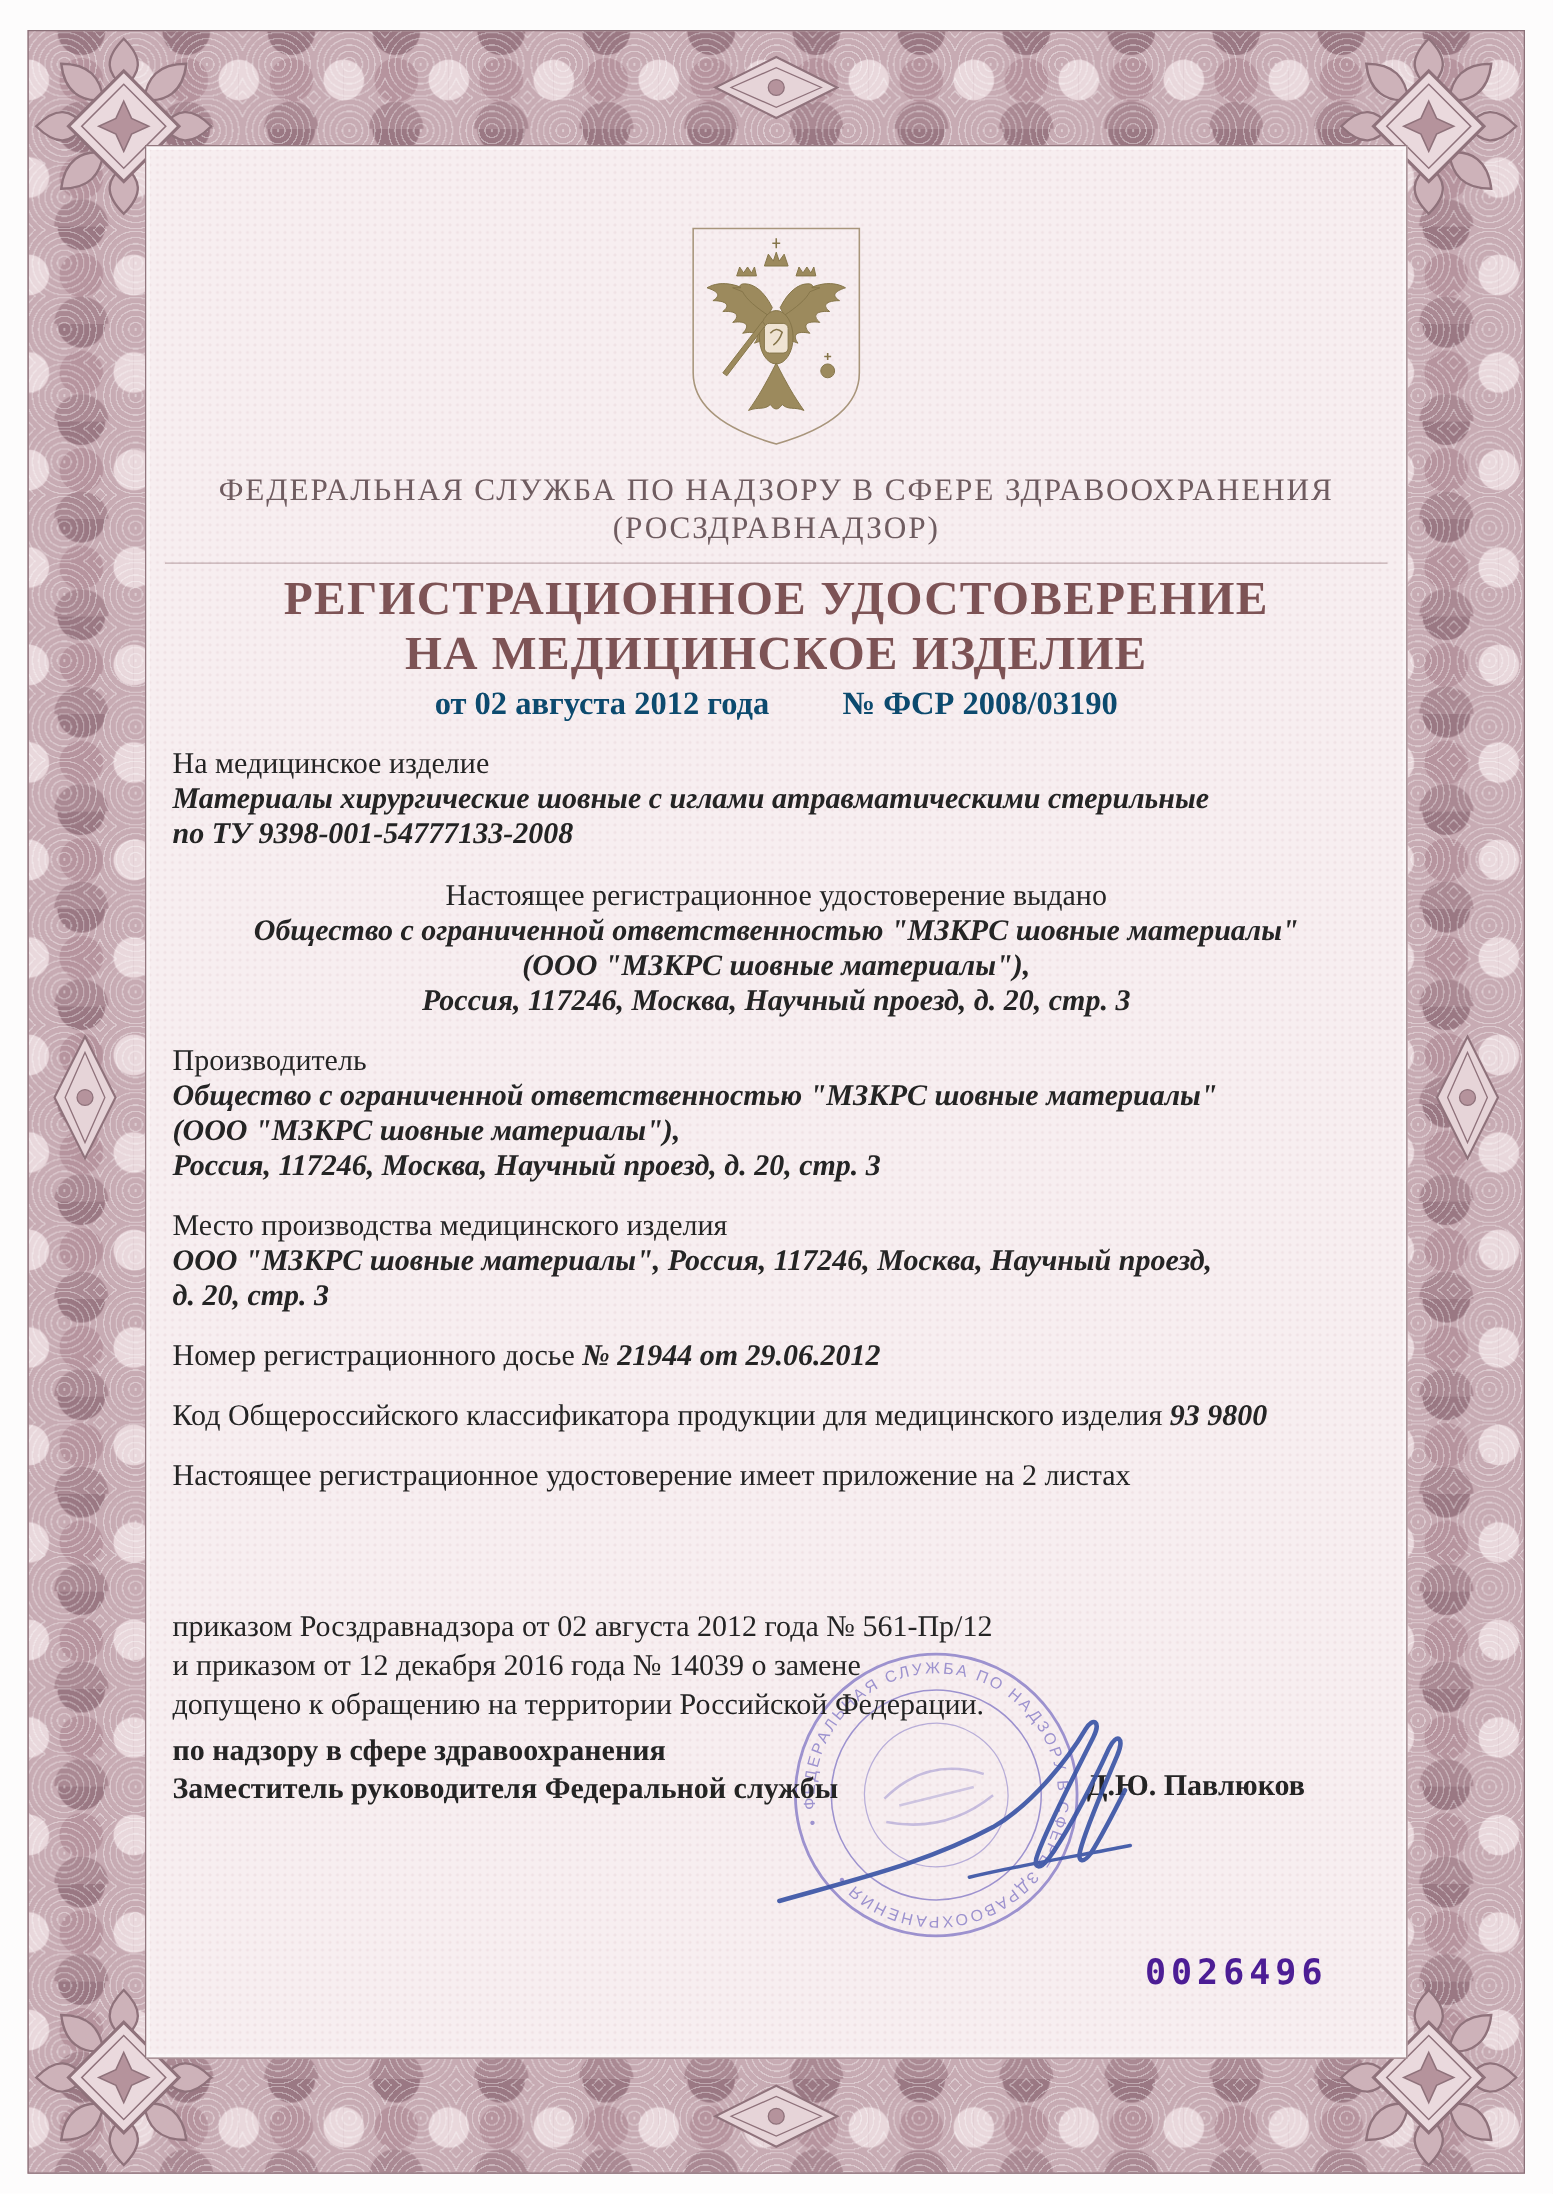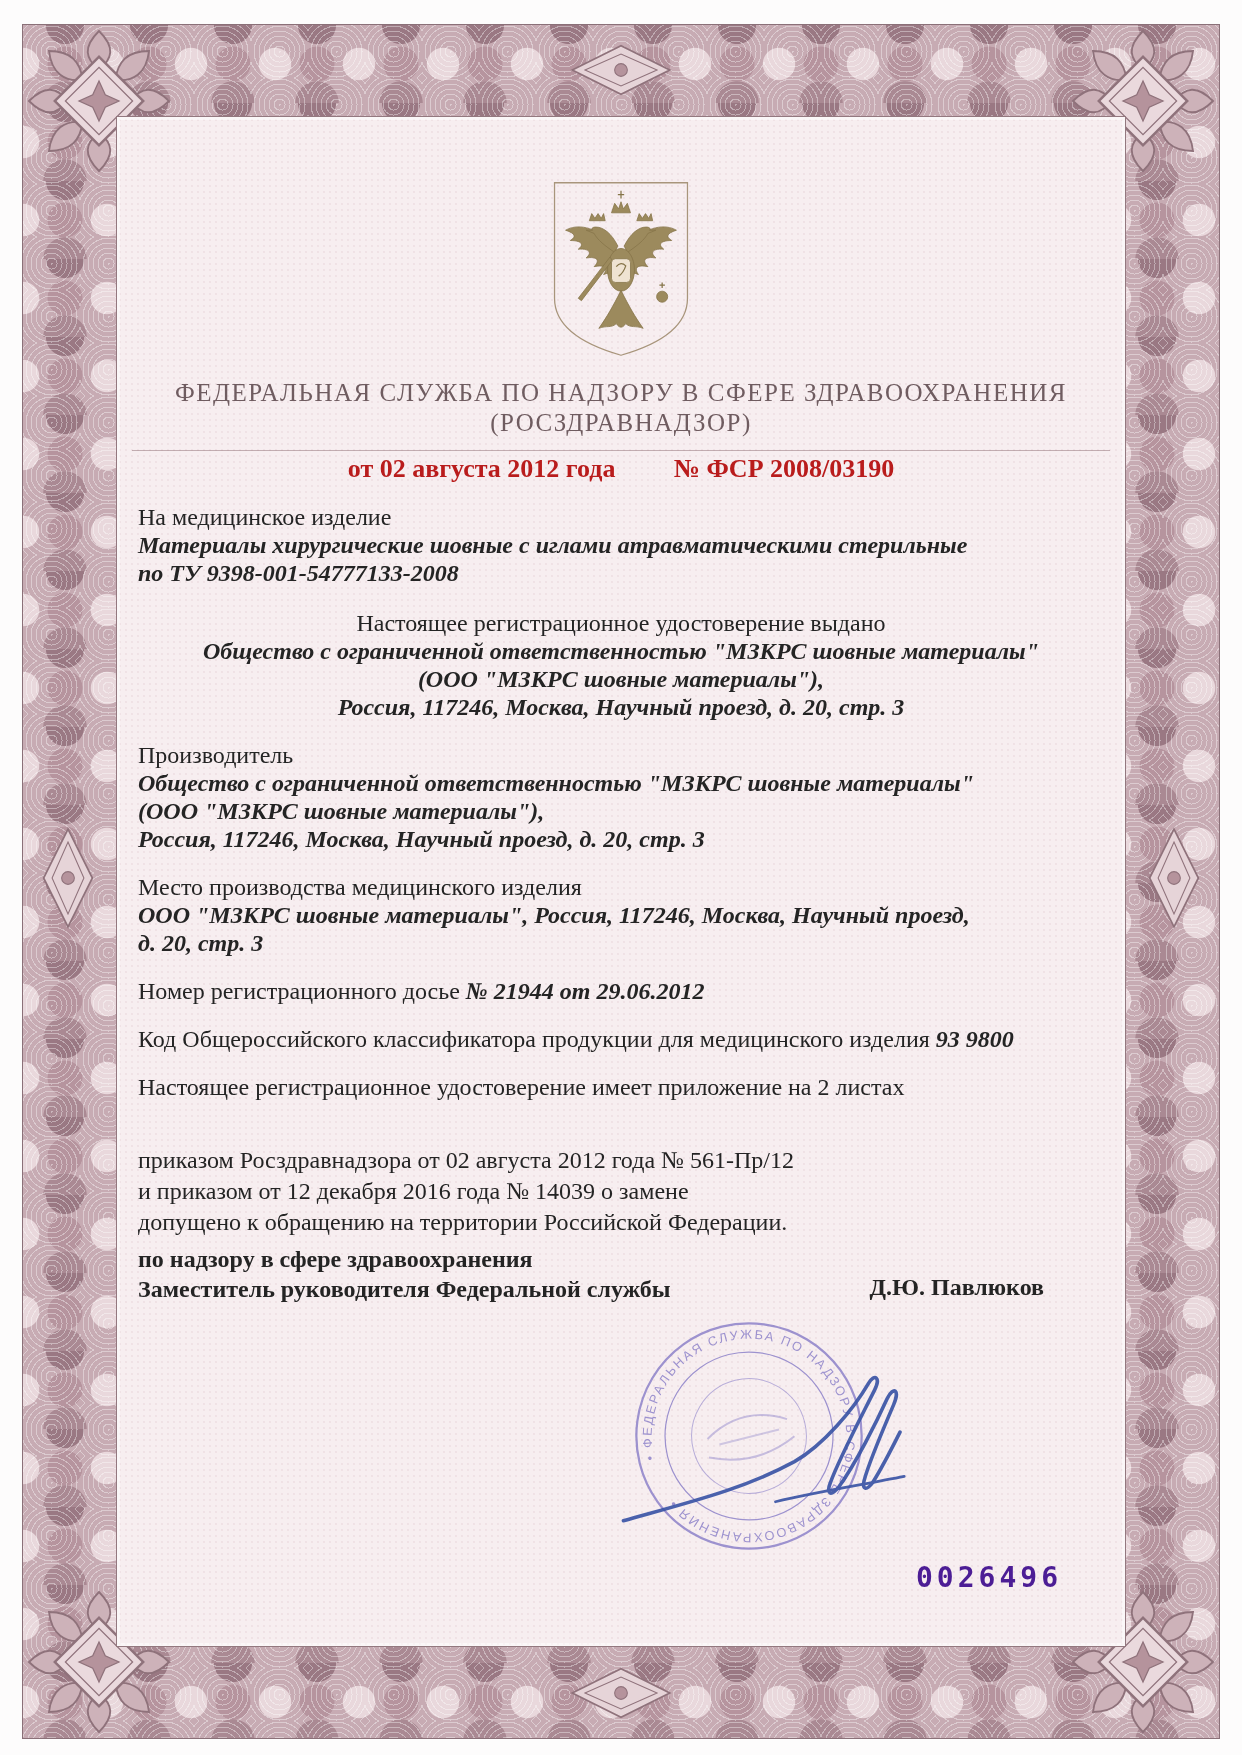--- a/index.html
+++ b/index.html
@@ -43,28 +43,28 @@
   
   .content{
     position:absolute;left:116px;top:116px;width:1010px;height:1531px;
     padding:0 22px;box-sizing:border-box;color:#242424;
     font-size:24px;line-height:28px;
   }
   .coat{display:block;margin:62px auto 0;width:160px;height:182px;}
   .agency{margin-top:18px;text-align:center;color:#6f5c60;font-size:25px;line-height:30px;letter-spacing:1.5px;}
   .divider{margin:12px -6px 0;border-top:1px solid rgba(151,120,126,.55);}
   .title{margin-top:6px;text-align:center;color:#7d5355;font-weight:bold;font-size:38px;line-height:44px;letter-spacing:1px;}
-  .docnum{text-align:center;font-weight:bold;font-size:26px;line-height:36px;color:#b91c1c;}
+  .docnum{text-align:center;font-weight:bold;font-size:26px;line-height:36px;color:#0c4a6e;}
   .docnum .num{margin-left:52px;}
   .block{margin-top:20px;position:relative;z-index:2;}
   .blk-first{margin-top:16px;}
   .blk-issued{margin-top:22px;text-align:center;}
   .blk-risk{margin-top:22px;}
   .bold{font-weight:bold;font-style:italic;}
-  .orders{margin-top:44px;line-height:31px;position:relative;z-index:2;}
+  .orders{margin-top:92px;line-height:31px;position:relative;z-index:2;}
   .signer{position:relative;margin-top:6px;font-weight:bold;line-height:30px;z-index:3;}
   .signer-name{position:absolute;right:60px;top:28px;}
   .serial{
     position:absolute;right:64px;top:1448px;z-index:4;
     font-family:"DejaVu Sans Mono",monospace;font-weight:bold;
     font-size:28px;letter-spacing:4px;color:#4c1d95;
   }
   .stamp{position:absolute;left:505px;top:1192px;width:256px;height:256px;transform:rotate(-14deg);opacity:.75;z-index:1;}
   .signature{position:absolute;left:500px;top:1238px;width:340px;height:190px;z-index:5;}
 </style>
@@ -158,20 +158,24 @@
         <use href="#eagle"></use>
       </svg>
 
     <div class="agency">
       <div>ФЕДЕРАЛЬНАЯ СЛУЖБА ПО НАДЗОРУ В СФЕРЕ ЗДРАВООХРАНЕНИЯ</div>
       <div>(РОСЗДРАВНАДЗОР)</div>
     </div>
 
     <div class="divider"></div>
 
+    <div class="title">
+      <div>РЕГИСТРАЦИОННОЕ УДОСТОВЕРЕНИЕ</div>
+      <div>НА МЕДИЦИНСКОЕ ИЗДЕЛИЕ</div>
+    </div>
 
     <div class="docnum">
       <span>от  02 августа 2012 года</span>
       <span class="num">№  ФСР 2008/03190</span>
     </div>
 
     <div class="block blk-first">
       <div>На медицинское изделие</div>
       <div class="bold">Материалы хирургические шовные с иглами атравматическими стерильные</div>
       <div class="bold">по ТУ 9398-001-54777133-2008</div>

